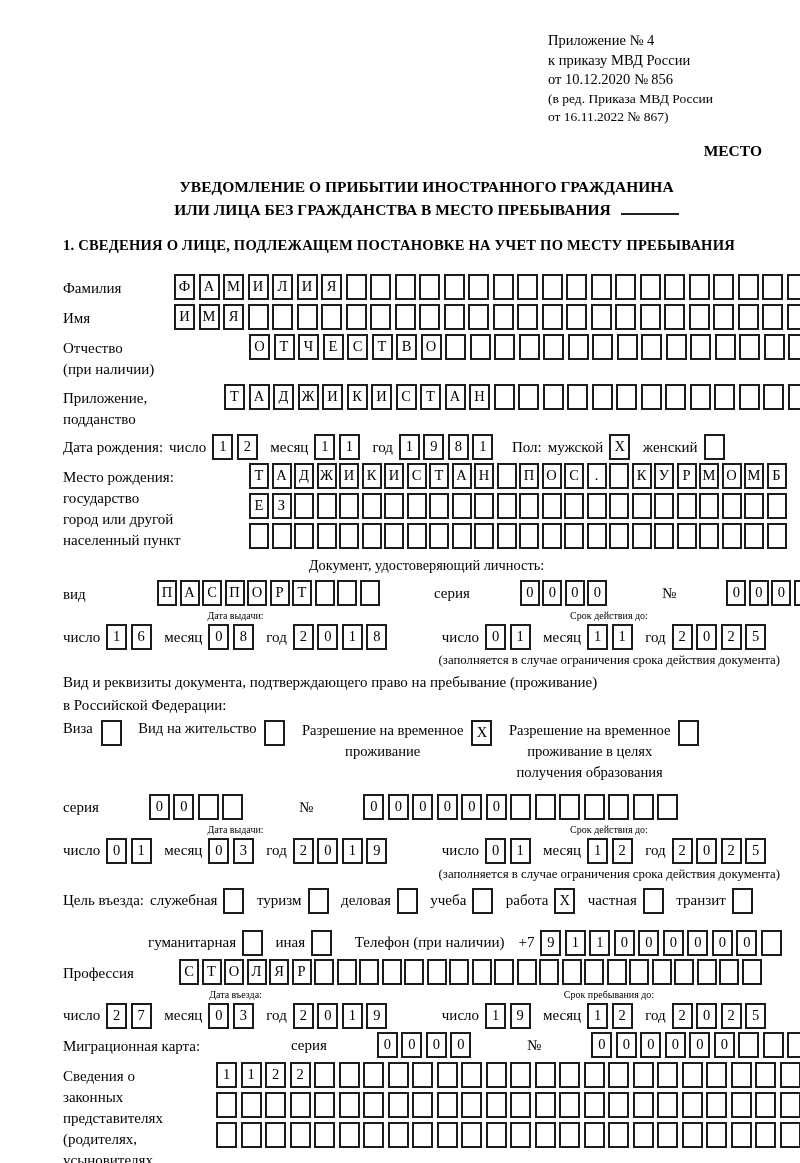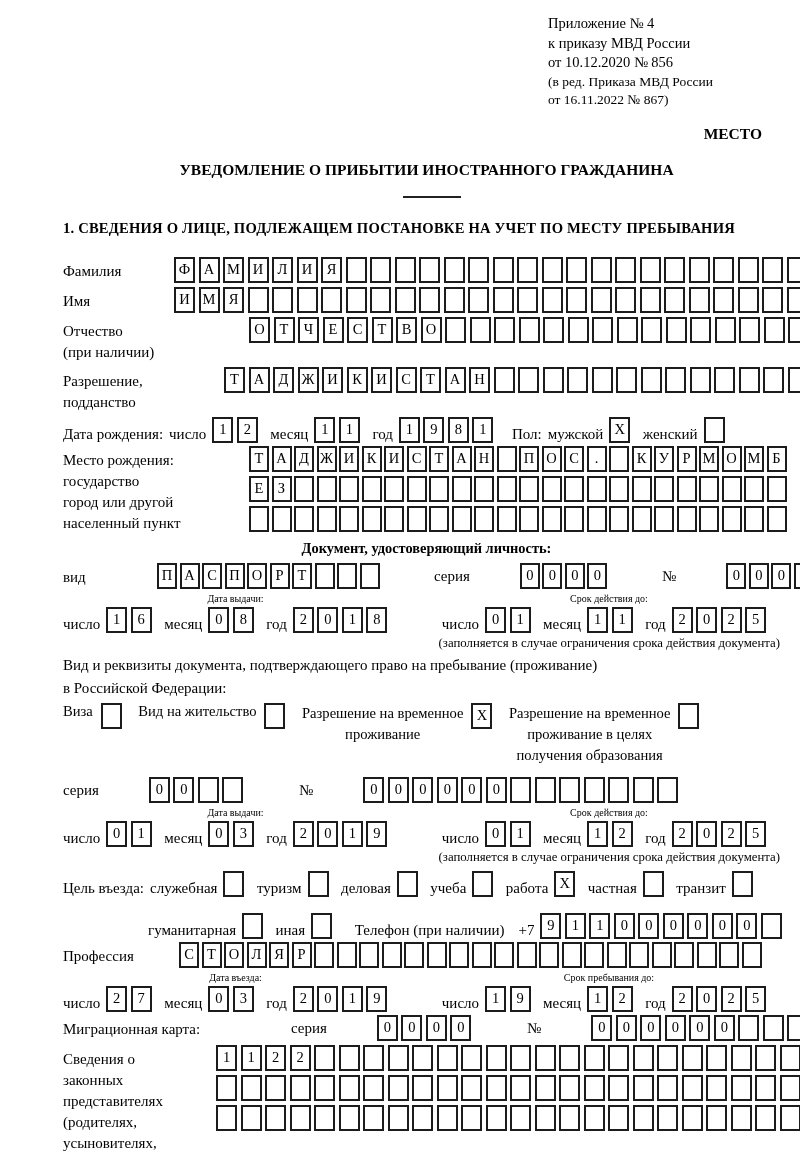--- a/index.html
+++ b/index.html
@@ -1,18 +1,18 @@
 <!DOCTYPE html>
 <html><head>
 <meta charset="utf-8">
 <style>
   html,body{margin:0;padding:0;background:#ffffff;}
   .page{
     width:800px;height:1163px;box-sizing:border-box;background:#fff;
-    padding:14px 10px 8px 63px;color:#000;
+    padding:31px 10px 8px 63px;color:#000;
     font-family:"Liberation Serif","DejaVu Serif",serif;
     overflow:hidden;position:relative;
   }
   
   .refblock{margin-left:auto;width:242px;font-size:14.5px;line-height:1.35;}
   .refblock .small{font-size:13.5px;}
   .forma{text-align:right;padding-right:28px;font-weight:bold;font-size:15.5px;margin:16px 0 16px;}
   .title{text-align:center;font-weight:bold;font-size:15.5px;line-height:1.45;margin-bottom:16px;}
   .blank-line{display:inline-block;width:58px;border-bottom:2px solid #222;margin-left:10px;vertical-align:baseline;}
   .sect{font-weight:bold;font-size:14.6px;margin-bottom:20px;letter-spacing:.2px;}
@@ -27,59 +27,59 @@
   .tight .cell{width:20px;margin-right:2.5px;}
 
   .frow{display:flex;align-items:flex-start;margin-bottom:4px;font-size:15px;gap:44px;}
   .flabel{flex:none;line-height:1.4;padding-top:4px;}
   .lw50{width:50px;}.lw67{width:67px;}.lw72{width:72px;}
   .lw109{width:109px;}.lw117{width:117px;}.lw142{width:142px;}.lw152{width:152px;}
   .rowgap{margin-bottom:4px;}
   .inlbl{flex:none;padding-top:5px;margin:0 6px 0 8px;}
   .inlbl.first{margin-left:0;}
 
-  .daterow{display:flex;align-items:flex-end;font-size:15px;margin-bottom:3px;flex-wrap:nowrap;}
+  .daterow{display:flex;align-items:center;font-size:15px;margin-bottom:3px;flex-wrap:nowrap;}
   .daterow .dlabel{flex:none;margin-right:6px;}
   .daterow .cells{margin-right:9px;}
   .grp2{margin-left:42px;}
   .sexl{margin-left:6px;}
 
   .dhead{display:flex;font-size:10px;margin-bottom:3px;}
   .dh-left{width:345px;text-align:center;}
   .dh-right{width:330px;text-align:center;margin-left:36px;}
 
   .note{font-size:12.8px;text-align:right;padding-right:10px;margin:0 0 6px;}
   .ptext{font-size:15px;margin-bottom:6px;}
 
   .optrow{display:flex;align-items:flex-start;font-size:14.6px;margin:4px 0 10px;}
   .optitem{display:flex;align-items:flex-start;margin-right:13px;}
   .optitem .cells{margin-left:8px;}
   .optlines{text-align:center;line-height:1.45;}
 
   .indent85{padding-left:85px;margin-top:16px;}
-  .center-bold{text-align:center;font-weight:bold;font-size:14.4px;margin:2px 0 6px;}
+  .center-bold{text-align:center;font-weight:normal;font-size:14.4px;margin:2px 0 6px;}
 </style>
 </head>
 <body>
 
 <div class="page">
 
   <div class="refblock">
     <div>Приложение № 4</div>
     <div>к приказу МВД России</div>
     <div>от 10.12.2020 № 856</div>
     <div class="small">(в ред. Приказа МВД России</div>
     <div class="small">от 16.11.2022 № 867)</div>
   </div>
 
   <div class="forma">МЕСТО</div>
 
   <div class="title">
     <div>УВЕДОМЛЕНИЕ О ПРИБЫТИИ ИНОСТРАННОГО ГРАЖДАНИНА</div>
-    <div><span class="blank-line"></span></div>
+    <div><span>ИЛИ ЛИЦА БЕЗ ГРАЖДАНСТВА В МЕСТО ПРЕБЫВАНИЯ</span><span class="blank-line"></span></div>
   </div>
 
   <div class="sect">1. СВЕДЕНИЯ О ЛИЦЕ, ПОДЛЕЖАЩЕМ ПОСТАНОВКЕ НА УЧЕТ ПО МЕСТУ ПРЕБЫВАНИЯ</div>
 
   <div class="frow">
     <div class="flabel lw67">Фамилия</div>
     <div class="cells">
         <span class="cell">Ф</span>
         <span class="cell">А</span>
         <span class="cell">М</span>
@@ -168,21 +168,21 @@
         <span class="cell"></span>
         <span class="cell"></span>
         <span class="cell"></span>
         <span class="cell"></span>
         <span class="cell"></span>
       </div>
   </div>
 
   <div class="frow">
     <div class="flabel lw117">
-      <div>Разрешение,</div>
+      <div>Приложение,</div>
       <div>подданство</div>
     </div>
     <div class="cells">
         <span class="cell">Т</span>
         <span class="cell">А</span>
         <span class="cell">Д</span>
         <span class="cell">Ж</span>
         <span class="cell">И</span>
         <span class="cell">К</span>
         <span class="cell">И</span>

